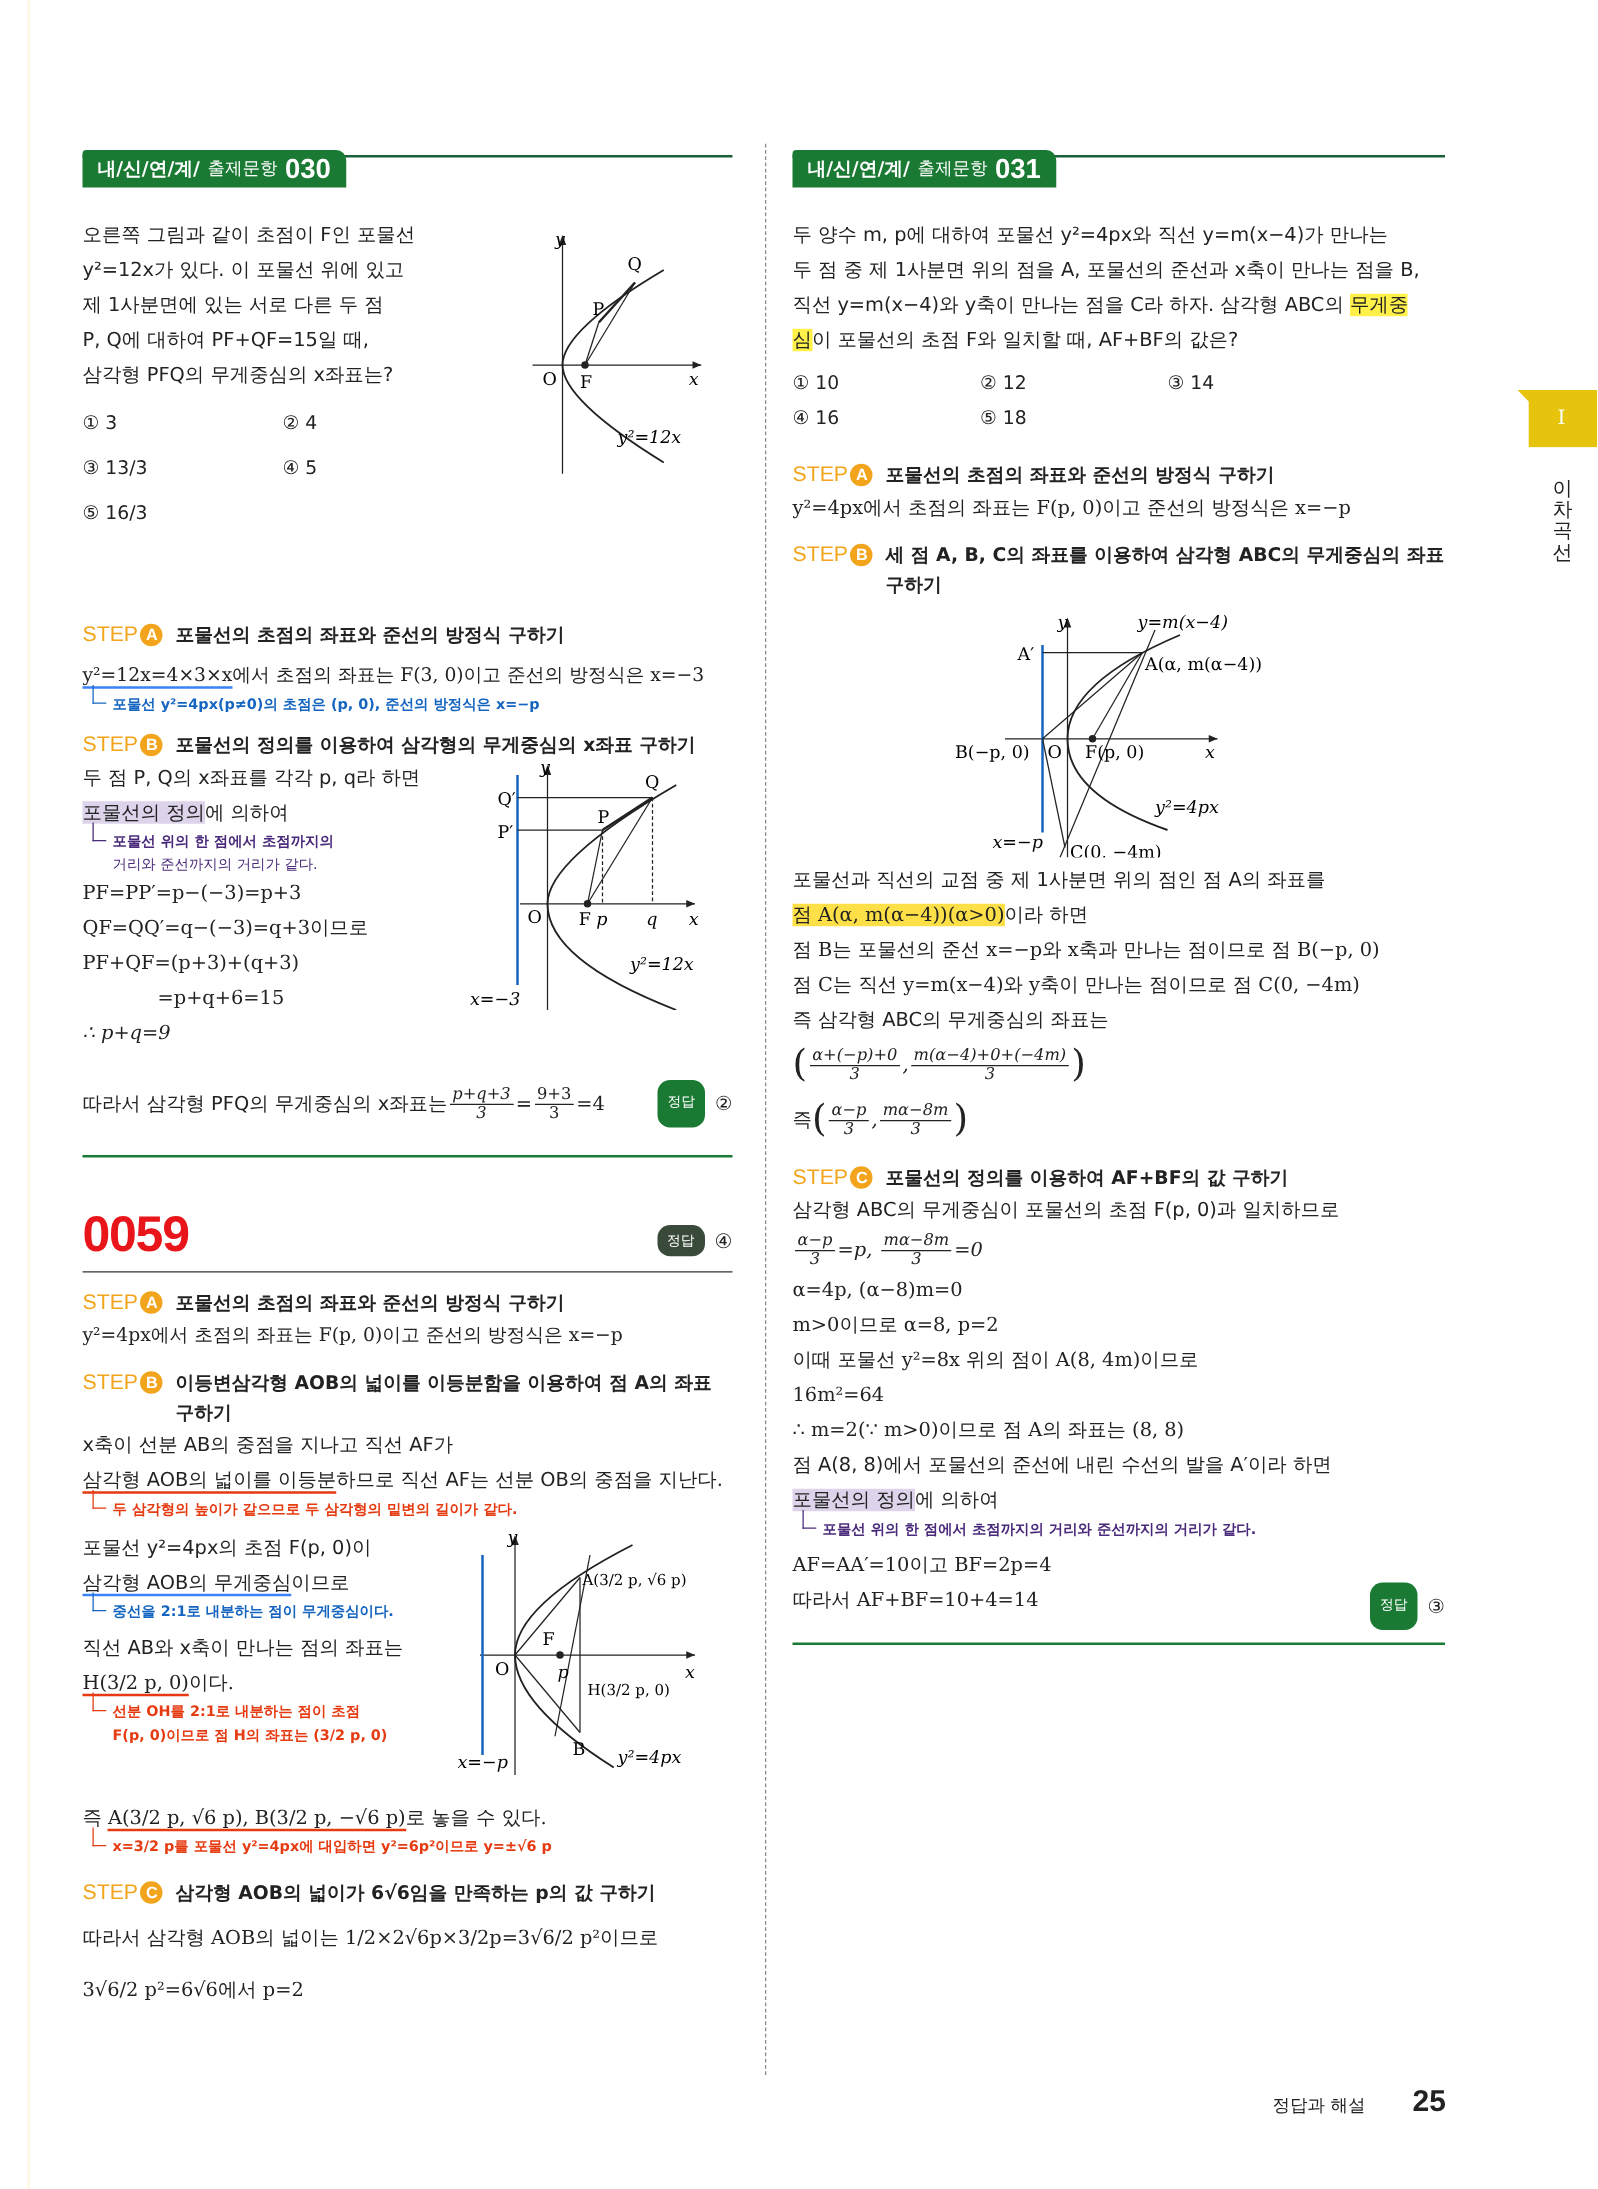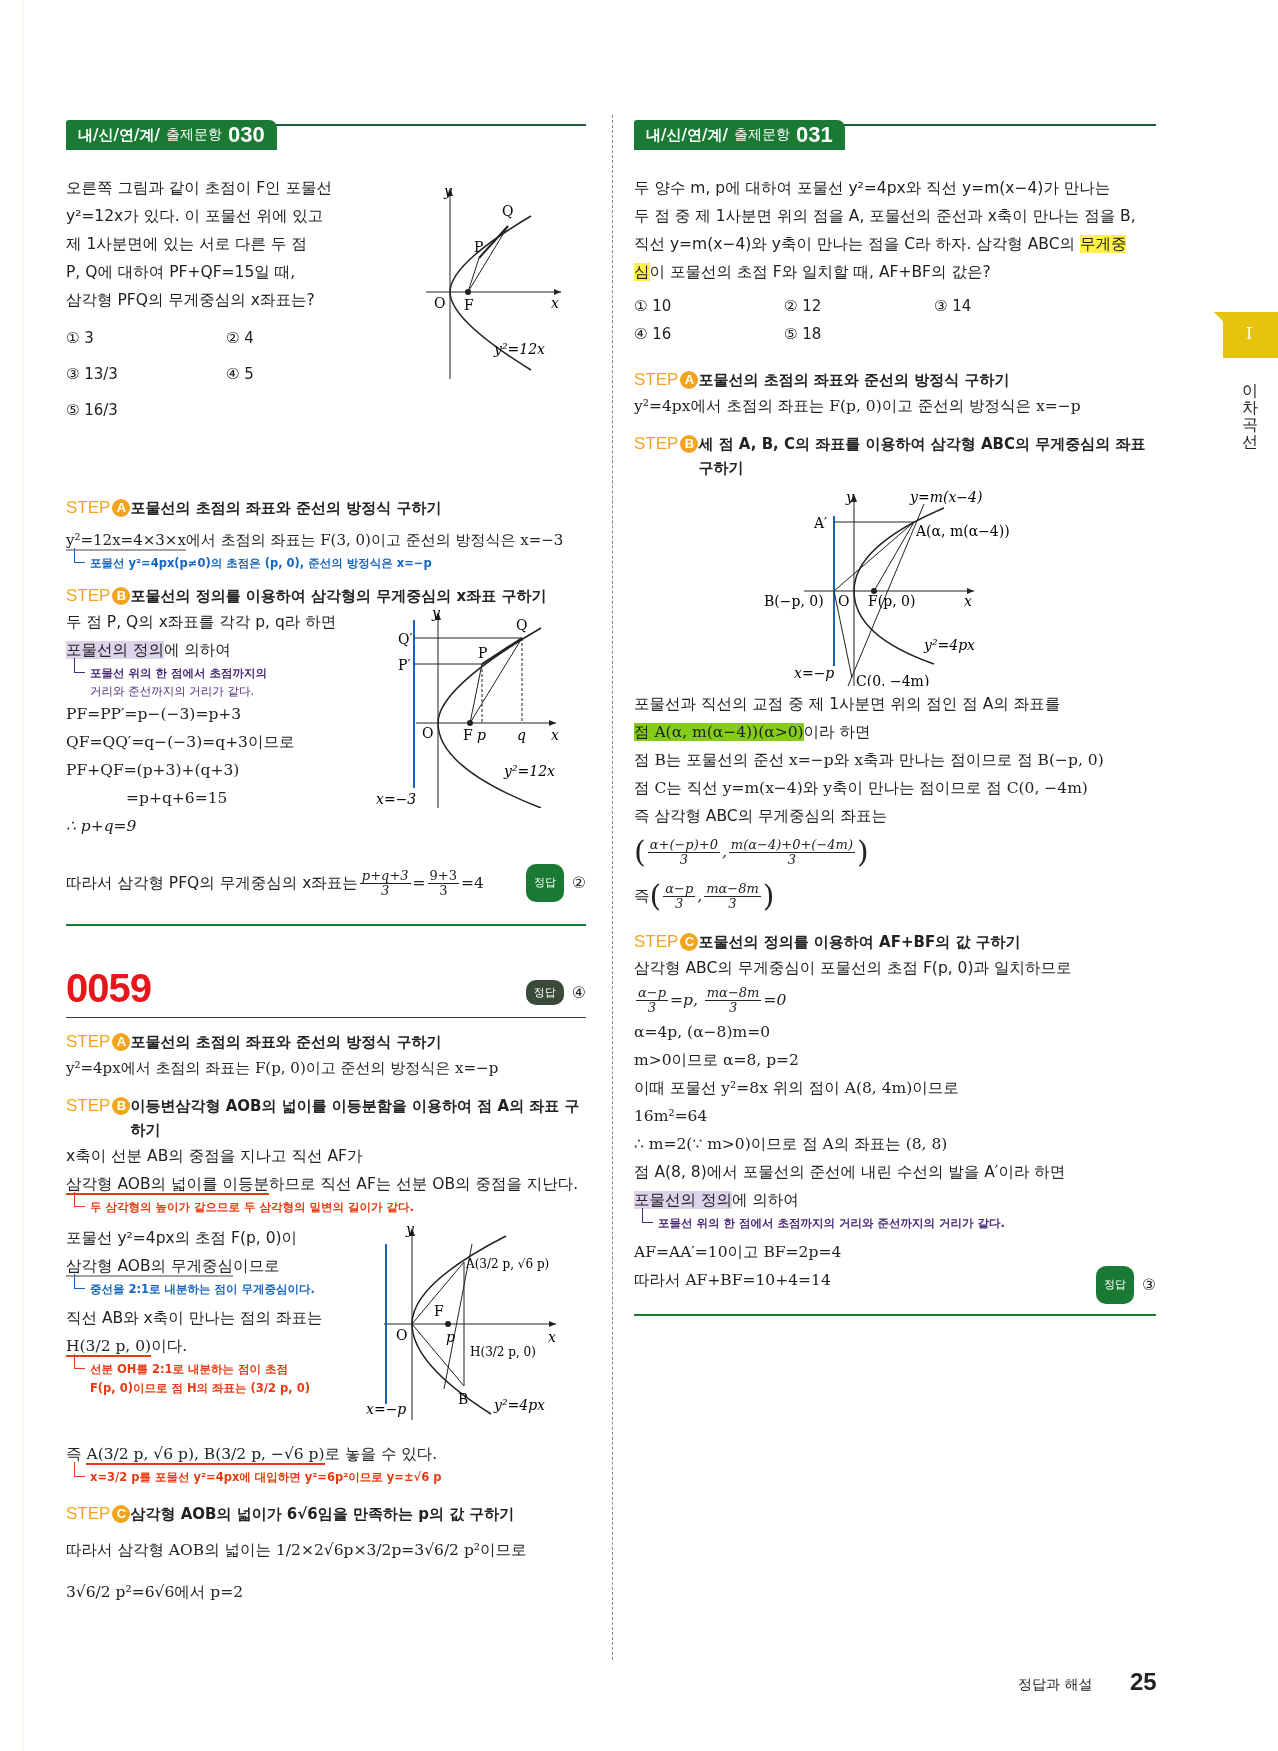--- a/index.html
+++ b/index.html
@@ -14,32 +14,32 @@
   .qhead .tab{position:absolute;left:0;top:0;height:30px;padding:0 12px;background:#1a7a33;color:#fff;
      border-radius:3px 8px 0 0;display:flex;align-items:center;gap:6px;font-weight:bold;font-size:15px;}
   .qhead .tab .num{font-size:22px;font-family:"Liberation Sans",sans-serif;font-weight:bold;}
   .qhead .line{position:absolute;left:0;right:0;top:4px;border-top:2px solid #1b5e3a;z-index:-1;}
   .t{font-size:15.5px;line-height:28px;}
   .m{font-family:"DejaVu Serif","Liberation Serif",serif;}
   .i{font-style:italic;}
   .choices{display:grid;grid-template-columns:150px 150px 150px;font-size:15px;line-height:28px;margin-top:6px;}
   .frac{display:inline-flex;flex-direction:column;align-items:center;vertical-align:middle;font-size:13px;line-height:14px;margin:0 2px;}
   .frac .n{border-bottom:1px solid #222;padding:0 2px;}
-  .step{display:flex;align-items:flex-start;margin-top:12px;font-size:15px;font-weight:bold;line-height:24px;}
+  .step{display:flex;align-items:flex-start;gap:10px;margin-top:12px;font-size:15px;font-weight:bold;line-height:24px;}
   .step .lbl{color:#f2a51c;font-family:"Liberation Sans",sans-serif;font-weight:normal;font-size:17px;display:flex;align-items:center;gap:2px;white-space:nowrap;}
   .step .lbl .c{display:inline-flex;width:18px;height:18px;border-radius:50%;background:#f2a51c;color:#fff;font-size:13px;font-weight:bold;align-items:center;justify-content:center;}
   .note{font-size:11.5px;line-height:18px;padding-left:24px;position:relative;font-weight:bold;}
   .note:before{content:"";position:absolute;left:8px;top:-6px;width:10px;height:14px;border-left:1px solid currentColor;border-bottom:1px solid currentColor;}
   .blue{color:#1565c0;}
   .purple{color:#4a2a7a;}
   .red{color:#e63a10;}
   .hl-purple{background:#ddd3ea;}
   .hl-yellow{background:#fff14a;}
-  .hl-orange{background:#84cc16;}
-  .ul-blue{border-bottom:2px solid #a3a3a3;}
+  .hl-orange{background:#fde047;}
+  .ul-blue{border-bottom:2px solid #3b82f6;}
   .ul-red{border-bottom:2px solid #e63a10;}
   .ans{display:inline-flex;align-items:center;gap:8px;float:right;}
   .ans .b{background:#1a7a33;color:#fff;font-size:11px;padding:5px 8px;border-radius:10px;font-family:Liberation Mono, monospace;}
   .ans .b.dark{background:#3a4a3a;}
   .big-num{font-family:Liberation Sans, sans-serif;font-weight:bold;font-size:40px;color:#e8151a;letter-spacing:-1px;}
   .hr{border-top:1px solid #333;margin:6px 0 10px;}
   .hr-green{border-top:2px solid #1a7a33;}
   .fig{position:absolute;}
   svg text{font-family:"DejaVu Serif","Liberation Serif",serif;font-size:14px;}
   .side-tab{position:absolute;right:0;top:312px;width:64px;height:46px;background:#e6c30c;

